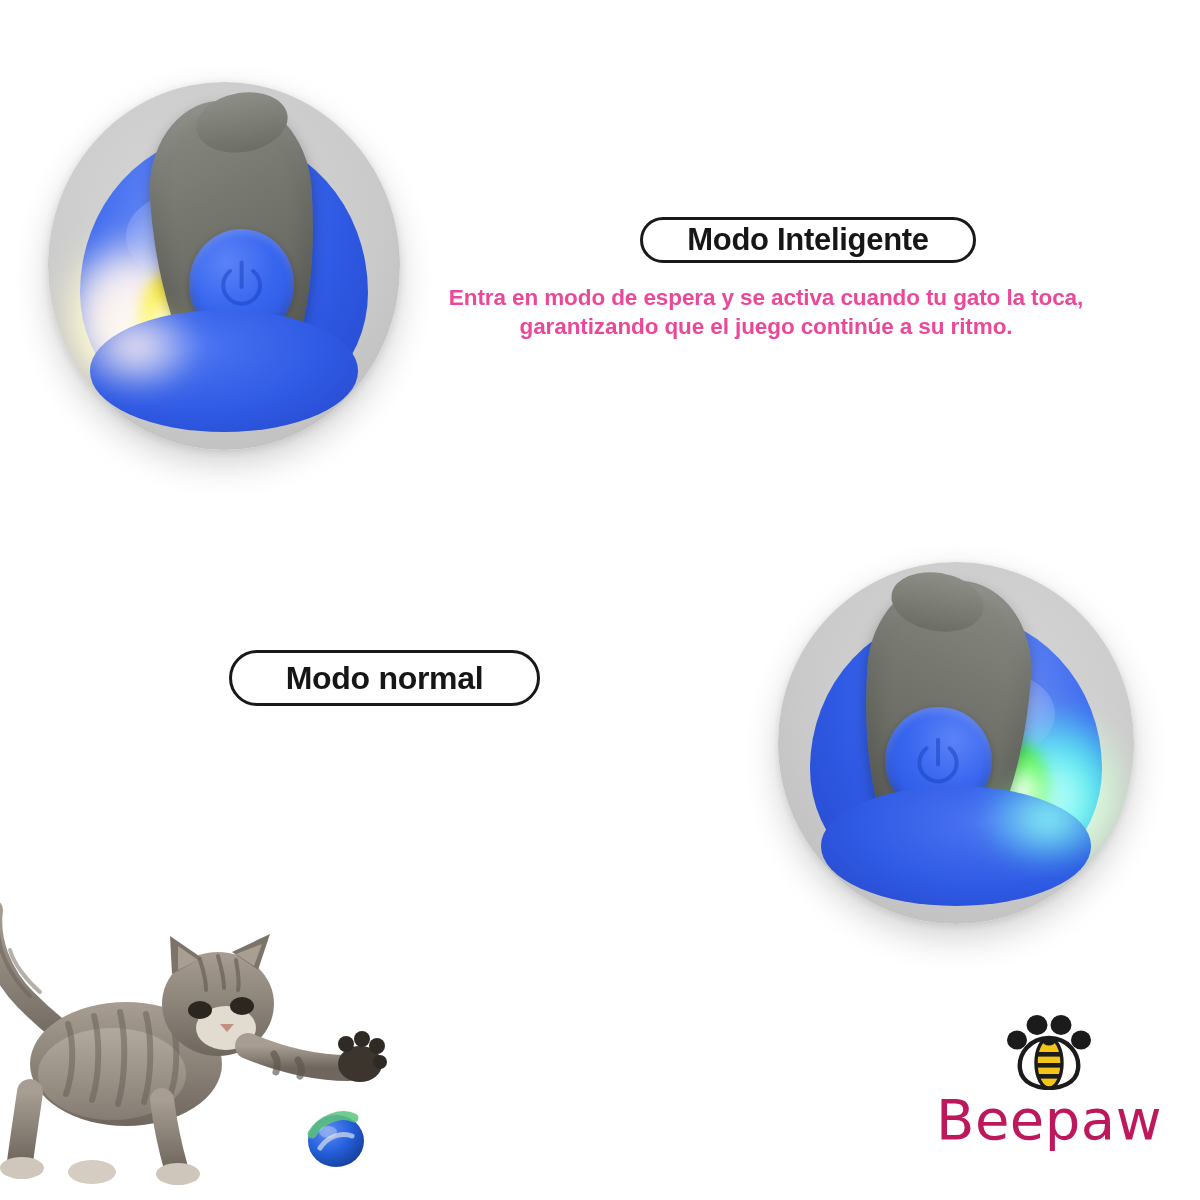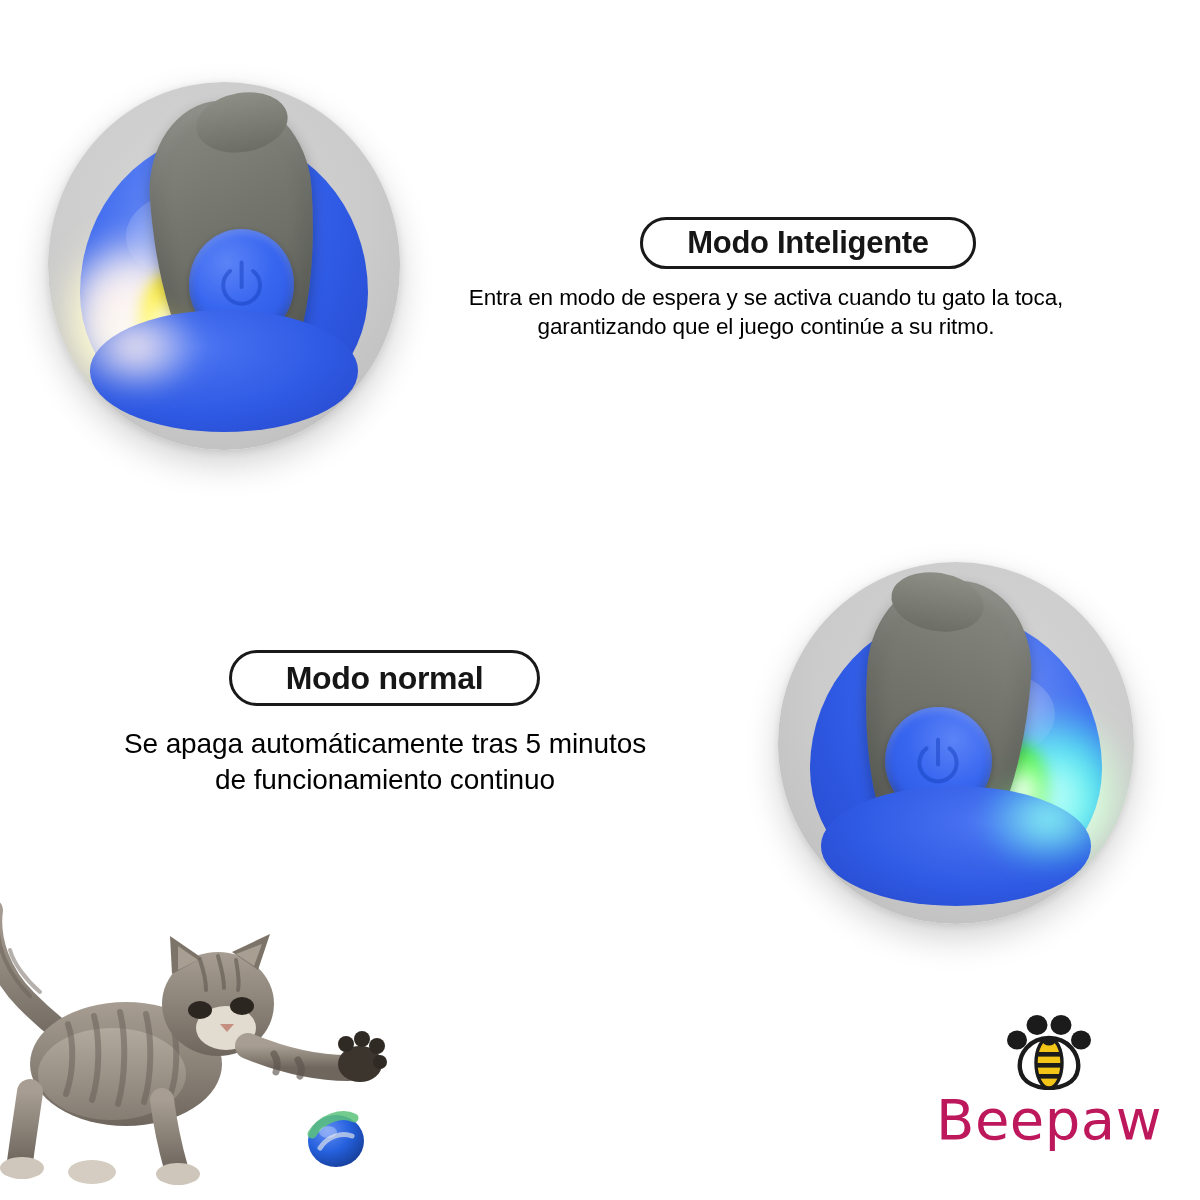--- a/index.html
+++ b/index.html
@@ -109,22 +109,22 @@
   }
   .pill span{
     font-weight:700;
     letter-spacing:-.3px;
     color:#161616;
     white-space:nowrap;
   }
   .para{
     position:absolute;
     text-align:center;
-    font-weight:400;
-    color:#000000;
+    font-weight:700;
+    color:#ec4899;
     line-height:1.28;
     letter-spacing:-.1px;
   }
 
   
   .cat-wrap{position:absolute;}
   .cat-wrap svg{display:block;width:100%;height:100%;}
 
   
   .logo{position:absolute;display:flex;flex-direction:column;align-items:center;}
@@ -167,37 +167,33 @@
       </div>
 
       <div style="position:absolute;left:12%;top:62%;width:76%;height:33%;border-radius:50%;
                   background:radial-gradient(ellipse at 40% 30%, #4a74f2 0%, #2f5ae4 55%, #2546c8 100%);"></div>
       <div style="position:absolute;left:8%;top:60%;width:34%;height:24%;border-radius:50%;
                   filter:blur(12px);mix-blend-mode:screen;
                   background:radial-gradient(ellipse,#ffe94a 0%, rgba(240,220,20,.25) 60%, rgba(0,0,0,0) 100%);"></div>
     </div>
   </div>
 
-  <div class="pill" style="left:640px;top:217px;width:336px;height:52px;justify-content:center;">
+  <div class="pill" style="left:640px;top:217px;width:336px;height:46px;justify-content:center;">
     <span style="font-size:31px;">Modo Inteligente</span>
   </div>
 
   <div class="para" style="left:430px;top:284px;width:672px;font-size:22.5px;">
     <div>Entra en modo de espera y se activa cuando tu gato la toca,</div>
     <div>garantizando que el juego continúe a su ritmo.</div>
   </div>
 
   <div class="pill" style="left:229px;top:650px;width:311px;height:56px;">
     <span style="font-size:32px;">Modo normal</span>
   </div>
 
-  <div class="para" style="left:20px;top:726px;width:730px;font-size:28px;">
-    <div>Se apaga automáticamente tras 5 minutos</div>
-    <div>de funcionamiento continuo</div>
-  </div>
 
   <div class="product" style="left:778px;top:562px;width:356px;height:362px;transform:scaleX(-1);">
     <div class="prod-disc"></div>
     <div class="prod-clip">
 
       <div class="ball">
         <div class="ball-sheen"></div>
       </div>
 
       <div class="glow" style="left:2%;top:40%;background:radial-gradient(circle at 50% 50%, #b6ffb0 0%, #27dd38 36%, rgba(30,200,50,.30) 68%, rgba(30,200,50,0) 100%);"></div>

